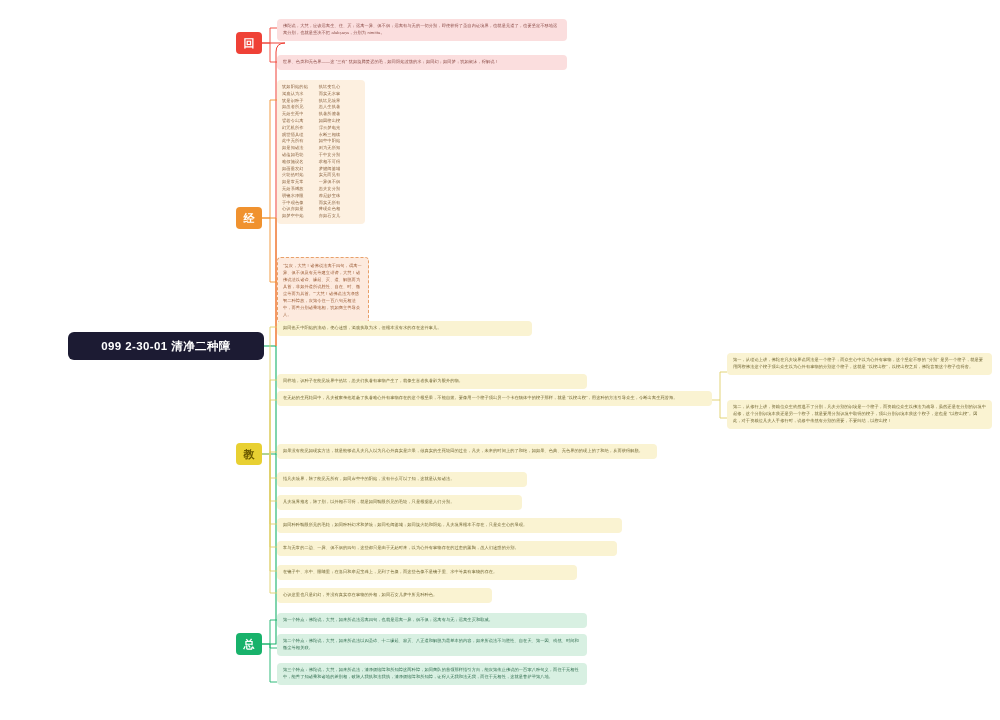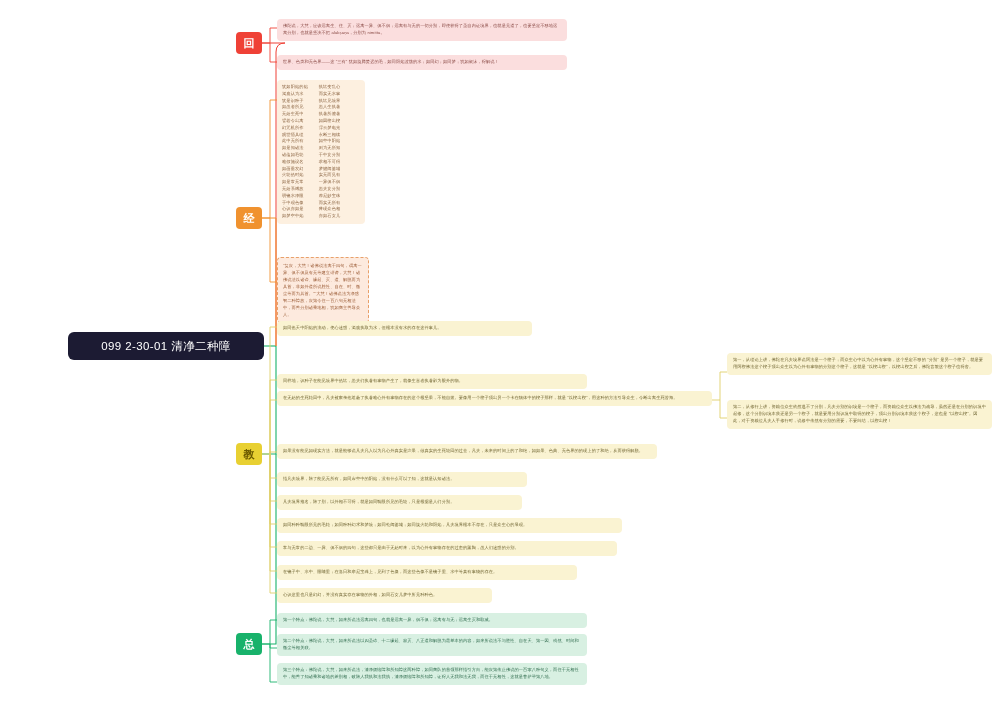--- a/index.html
+++ b/index.html
@@ -14,21 +14,21 @@
   svg.wires{position:absolute;left:0;top:0;width:1000px;height:720px;pointer-events:none;}
 
   .node{position:absolute;box-sizing:border-box;}
 
   
   .root{
     left:68px;top:332px;width:196px;height:28px;
     background:#1c1b33;color:#ffffff;
     border-radius:6px;
     display:flex;align-items:center;justify-content:center;
-    font-size:11.5px;font-weight:normal;letter-spacing:.4px;
+    font-size:11.5px;font-weight:bold;letter-spacing:.4px;
     white-space:nowrap;
   }
 
   
   .blabel{
     width:26px;height:22px;border-radius:4px;
     display:flex;align-items:center;justify-content:center;
     color:#ffffff;font-size:11px;font-weight:bold;
   }
   .blabel.b1{left:236px;top:32px;background:#ef4136;}

